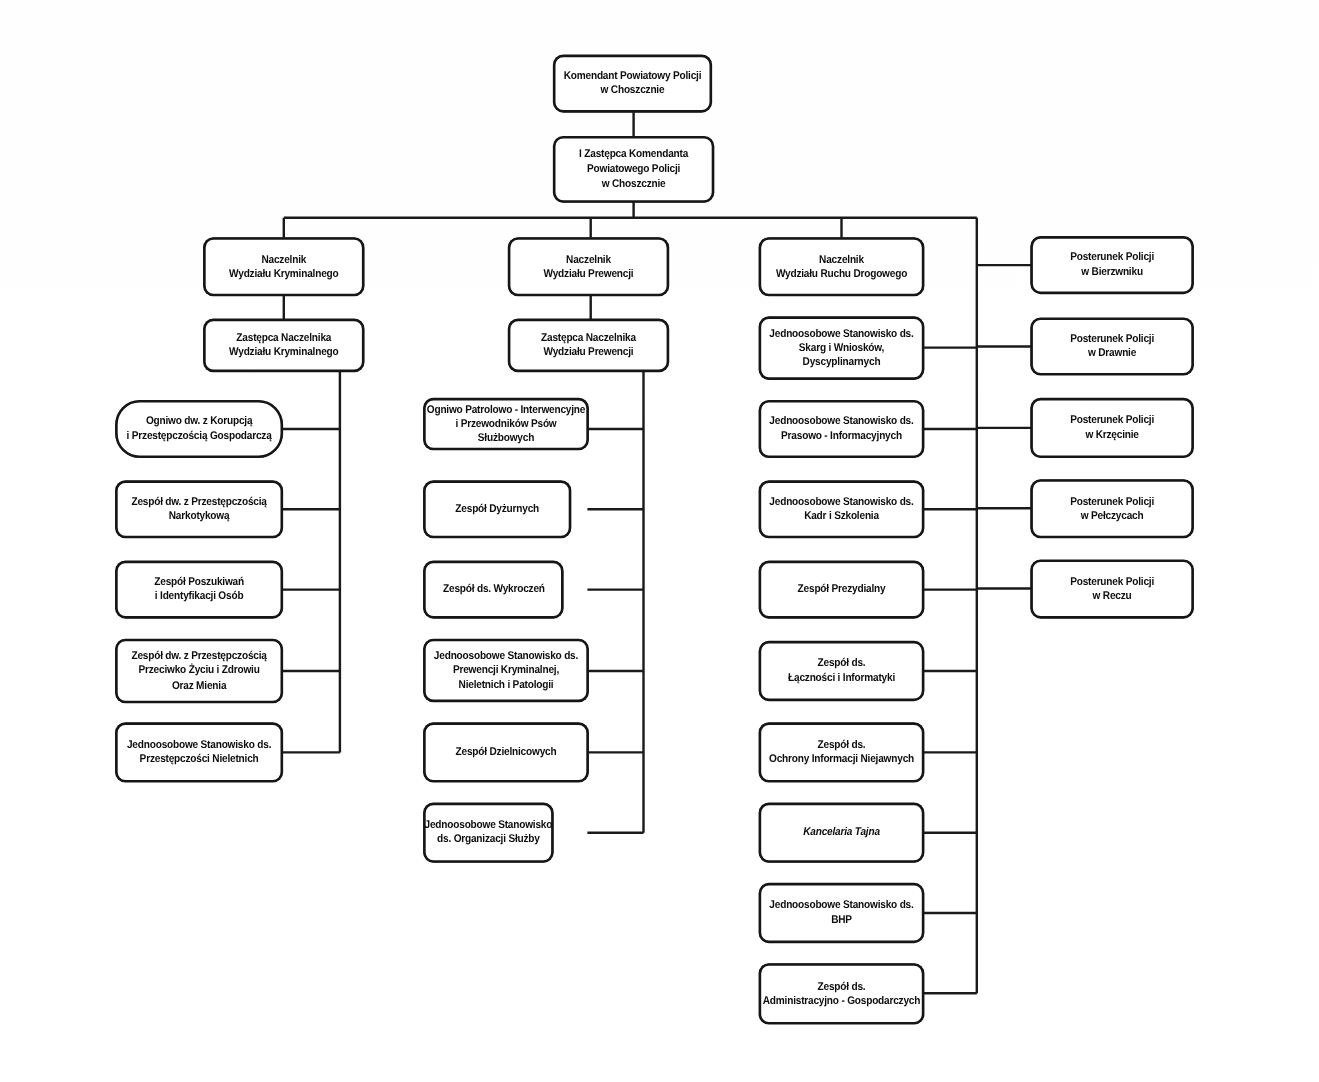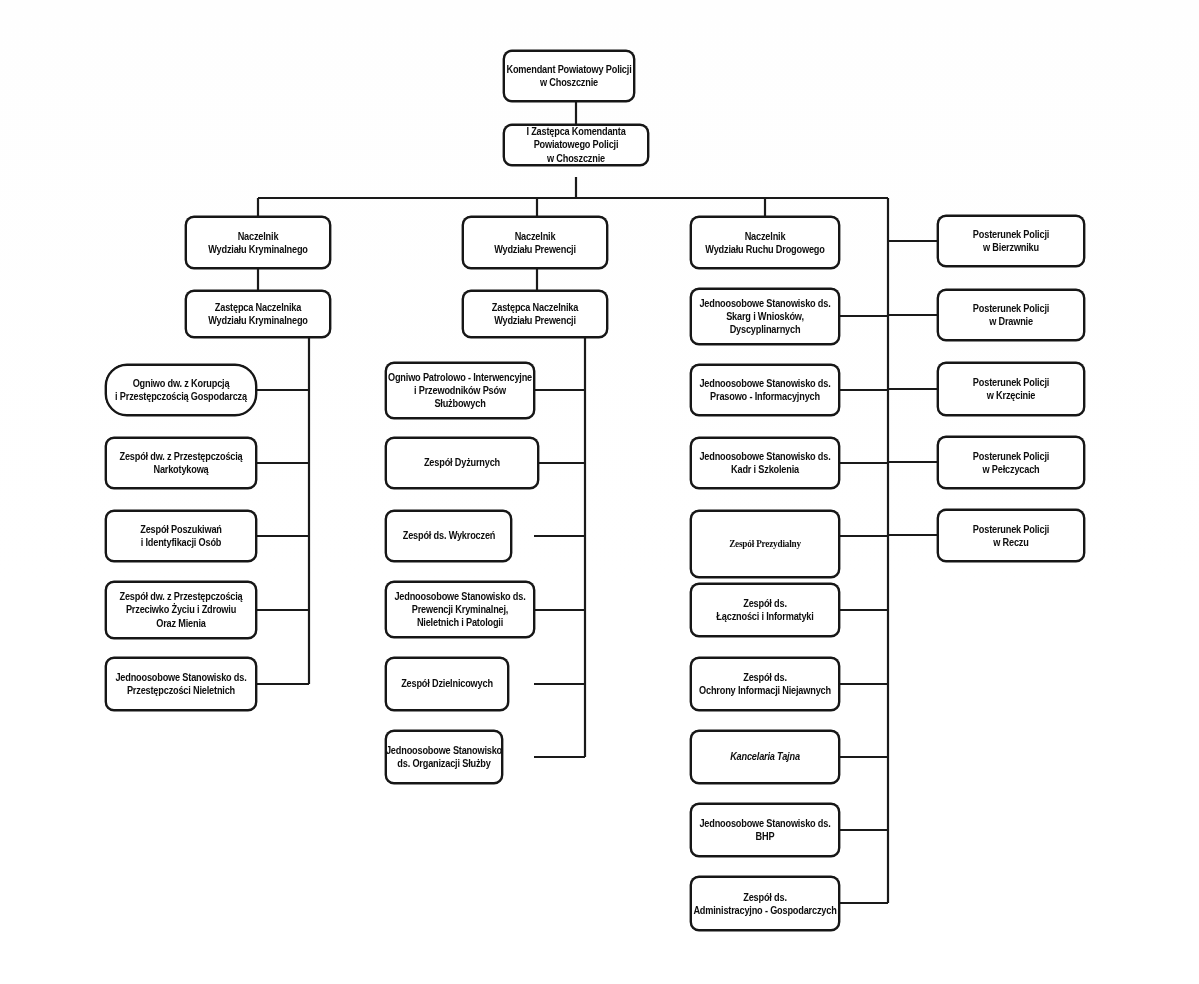--- a/index.html
+++ b/index.html
@@ -81,27 +81,27 @@
       <line x1="839" y1="757" x2="888" y2="757" stroke="#1a1a1a" stroke-width="2.2"></line>
       <line x1="839" y1="830" x2="888" y2="830" stroke="#1a1a1a" stroke-width="2.2"></line>
       <line x1="839" y1="903" x2="888" y2="903" stroke="#1a1a1a" stroke-width="2.2"></line>
       <line x1="888" y1="241" x2="938" y2="241" stroke="#1a1a1a" stroke-width="2.2"></line>
       <line x1="888" y1="315" x2="938" y2="315" stroke="#1a1a1a" stroke-width="2.2"></line>
       <line x1="888" y1="389" x2="938" y2="389" stroke="#1a1a1a" stroke-width="2.2"></line>
       <line x1="888" y1="462" x2="938" y2="462" stroke="#1a1a1a" stroke-width="2.2"></line>
       <line x1="888" y1="535" x2="938" y2="535" stroke="#1a1a1a" stroke-width="2.2"></line>
     </svg>
   <div id="boxes">
-      <div class="org-box" style="left: 503px; top: 50px; width: 132px; height: 52px;">
+      <div class="org-box" style="left: 503px; top: 50px; width: 144px; height: 52px;">
         <div class="org-label">
           <div class="org-line">Komendant Powiatowy Policji</div>
           <div class="org-line">w Choszcznie</div>
         </div>
       </div>
-      <div class="org-box" style="left: 503px; top: 124px; width: 146px; height: 42px;">
+      <div class="org-box" style="left: 503px; top: 124px; width: 146px; height: 60px;">
         <div class="org-label">
           <div class="org-line">I Zastępca Komendanta</div>
           <div class="org-line">Powiatowego Policji</div>
           <div class="org-line">w Choszcznie</div>
         </div>
       </div>
       <div class="org-box" style="left: 185px; top: 216px; width: 146px; height: 53px;">
         <div class="org-label">
           <div class="org-line">Naczelnik</div>
           <div class="org-line">Wydziału Kryminalnego</div>
@@ -149,45 +149,45 @@
           <div class="org-line">Naczelnik</div>
           <div class="org-line">Wydziału Prewencji</div>
         </div>
       </div>
       <div class="org-box" style="left: 462px; top: 290px; width: 146px; height: 48px;">
         <div class="org-label">
           <div class="org-line">Zastępca Naczelnika</div>
           <div class="org-line">Wydziału Prewencji</div>
         </div>
       </div>
-      <div class="org-box" style="left: 385px; top: 362px; width: 150px; height: 57px;">
+      <div class="org-box" style="left: 385px; top: 362px; width: 150px; height: 47px;">
         <div class="org-label">
           <div class="org-line">Ogniwo Patrolowo - Interwencyjne</div>
           <div class="org-line">i Przewodników Psów</div>
           <div class="org-line">Służbowych</div>
         </div>
       </div>
-      <div class="org-box" style="left: 385px; top: 437px; width: 154px; height: 52px;">
+      <div class="org-box" style="left: 385px; top: 437px; width: 134px; height: 52px;">
         <div class="org-label">
           <div class="org-line">Zespół Dyżurnych</div>
         </div>
       </div>
       <div class="org-box" style="left: 385px; top: 510px; width: 127px; height: 52px; padding-left: 44px;">
         <div class="org-label">
           <div class="org-line">Zespół ds. Wykroczeń</div>
         </div>
       </div>
       <div class="org-box" style="left: 385px; top: 581px; width: 150px; height: 57px;">
         <div class="org-label">
           <div class="org-line">Jednoosobowe Stanowisko ds.</div>
           <div class="org-line">Prewencji Kryminalnej,</div>
           <div class="org-line">Nieletnich i Patologii</div>
         </div>
       </div>
-      <div class="org-box" style="left: 385px; top: 657px; width: 124px; height: 54px;">
+      <div class="org-box" style="left: 385px; top: 657px; width: 150px; height: 54px;">
         <div class="org-label">
           <div class="org-line">Zespół Dzielnicowych</div>
         </div>
       </div>
       <div class="org-box" style="left: 385px; top: 730px; width: 118px; height: 54px;">
         <div class="org-label">
           <div class="org-line">Jednoosobowe Stanowisko</div>
           <div class="org-line">ds. Organizacji Służby</div>
         </div>
       </div>
@@ -209,21 +209,21 @@
           <div class="org-line">Jednoosobowe Stanowisko ds.</div>
           <div class="org-line">Prasowo - Informacyjnych</div>
         </div>
       </div>
       <div class="org-box" style="left: 690px; top: 437px; width: 150px; height: 52px;">
         <div class="org-label">
           <div class="org-line">Jednoosobowe Stanowisko ds.</div>
           <div class="org-line">Kadr i Szkolenia</div>
         </div>
       </div>
-      <div class="org-box" style="left: 690px; top: 510px; width: 150px; height: 68px; font-family: Liberation Serif, serif;">
+      <div class="org-box" style="left: 690px; top: 510px; width: 150px; height: 52px;">
         <div class="org-label">
           <div class="org-line">Zespół Prezydialny</div>
         </div>
       </div>
       <div class="org-box" style="left: 690px; top: 583px; width: 150px; height: 54px;">
         <div class="org-label">
           <div class="org-line">Zespół ds.</div>
           <div class="org-line">Łączności i Informatyki</div>
         </div>
       </div>

